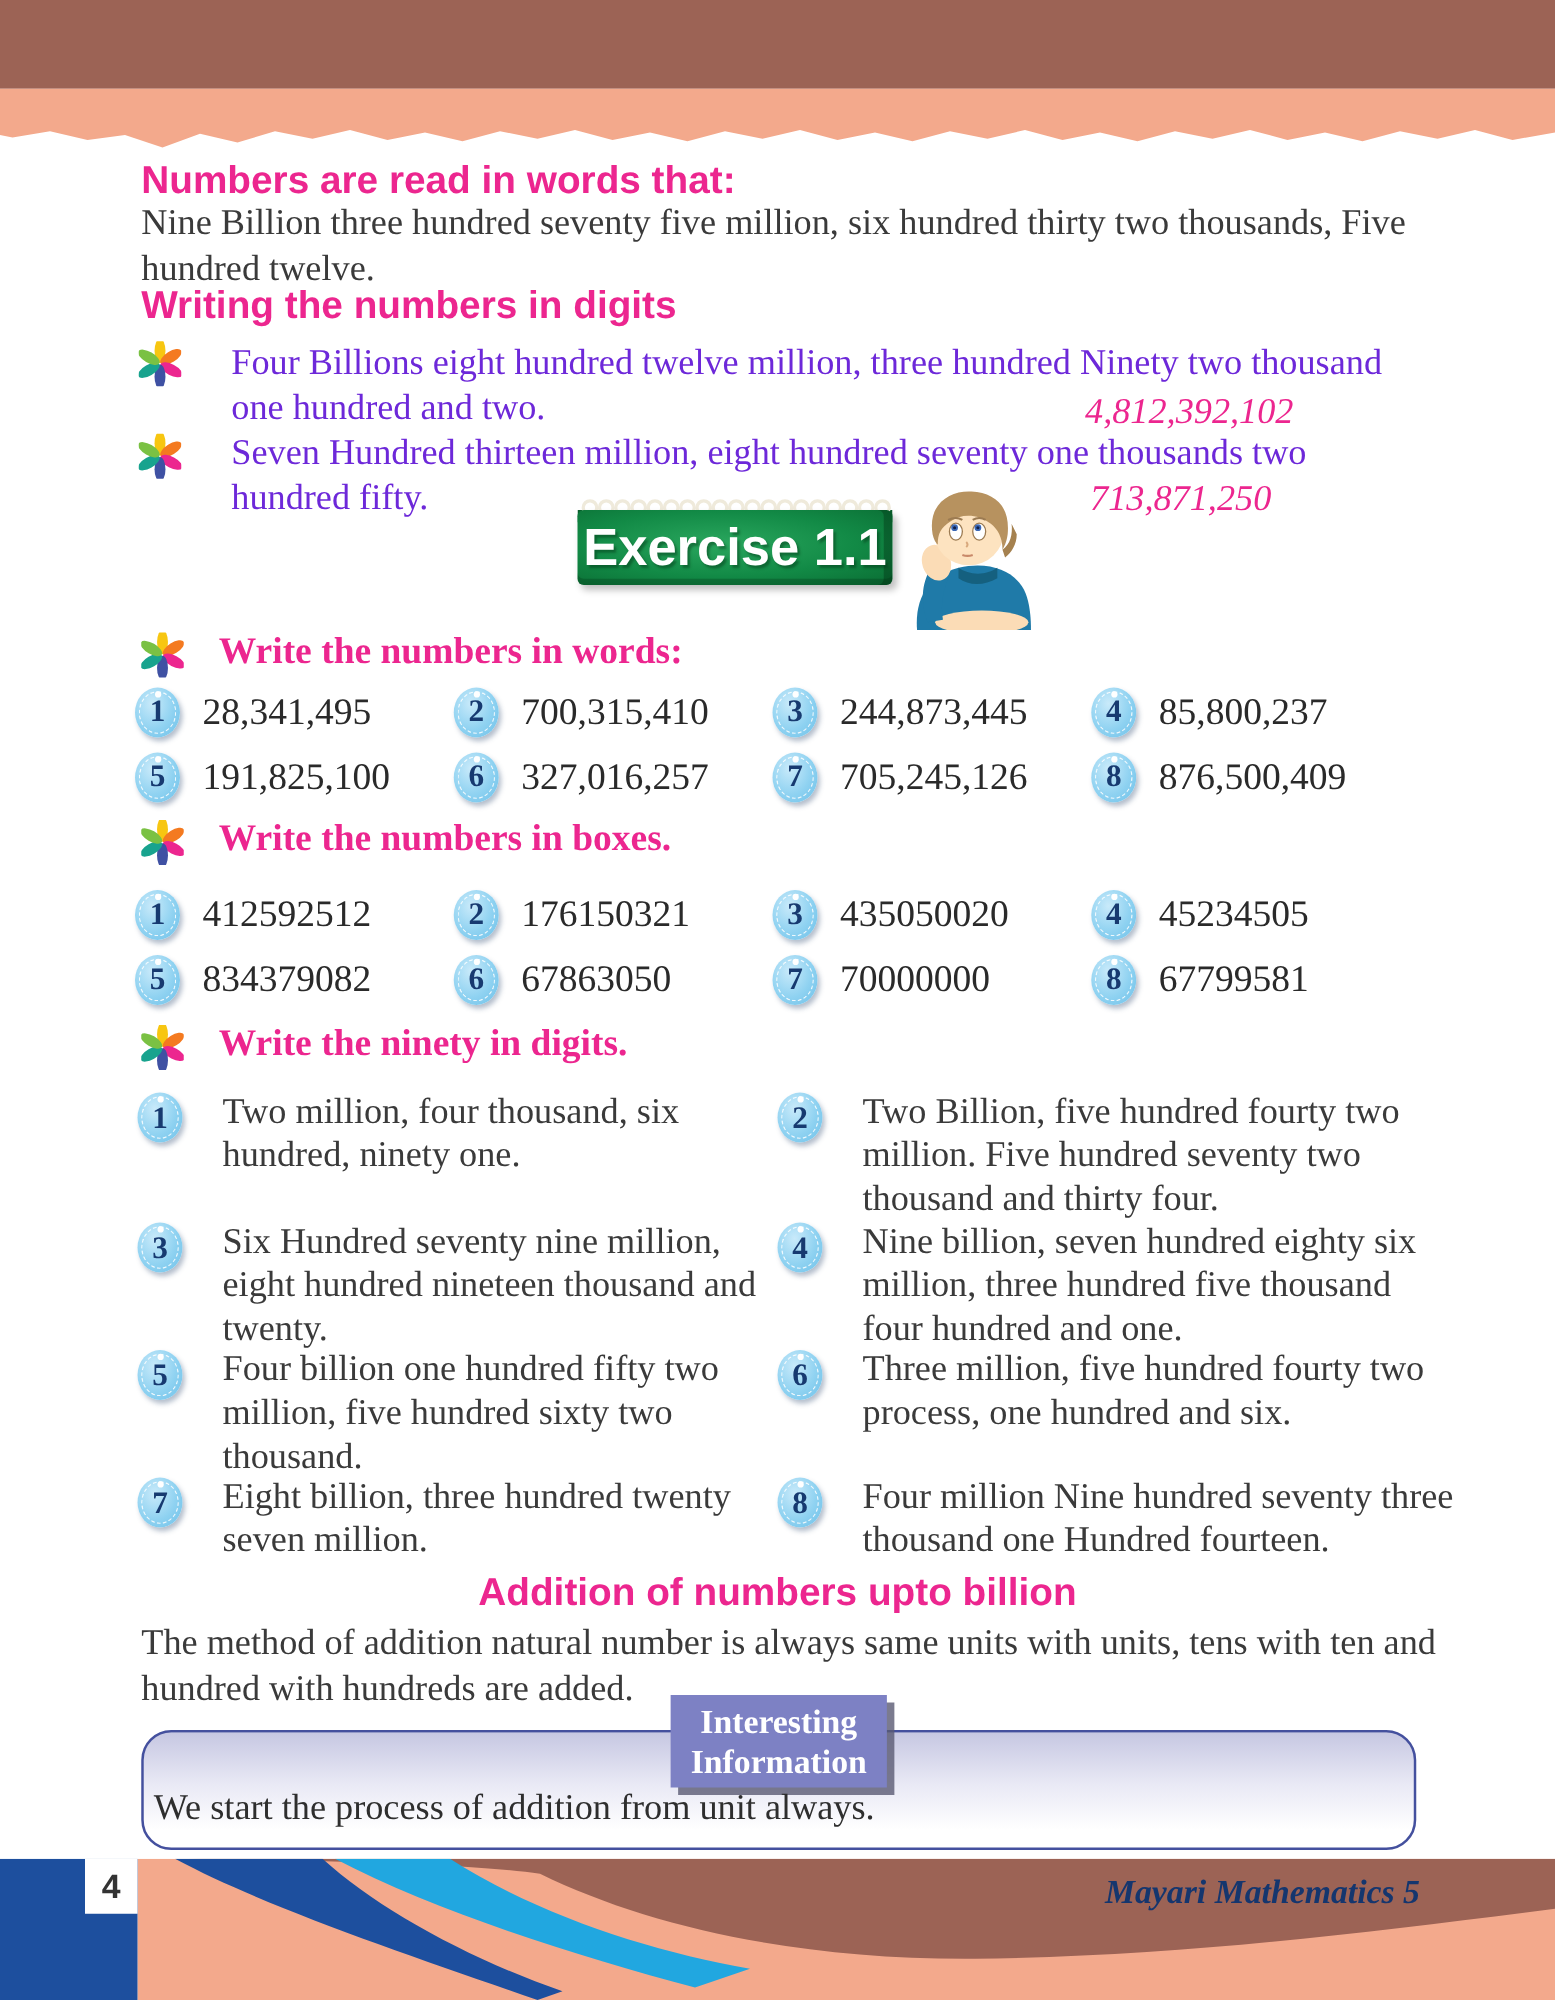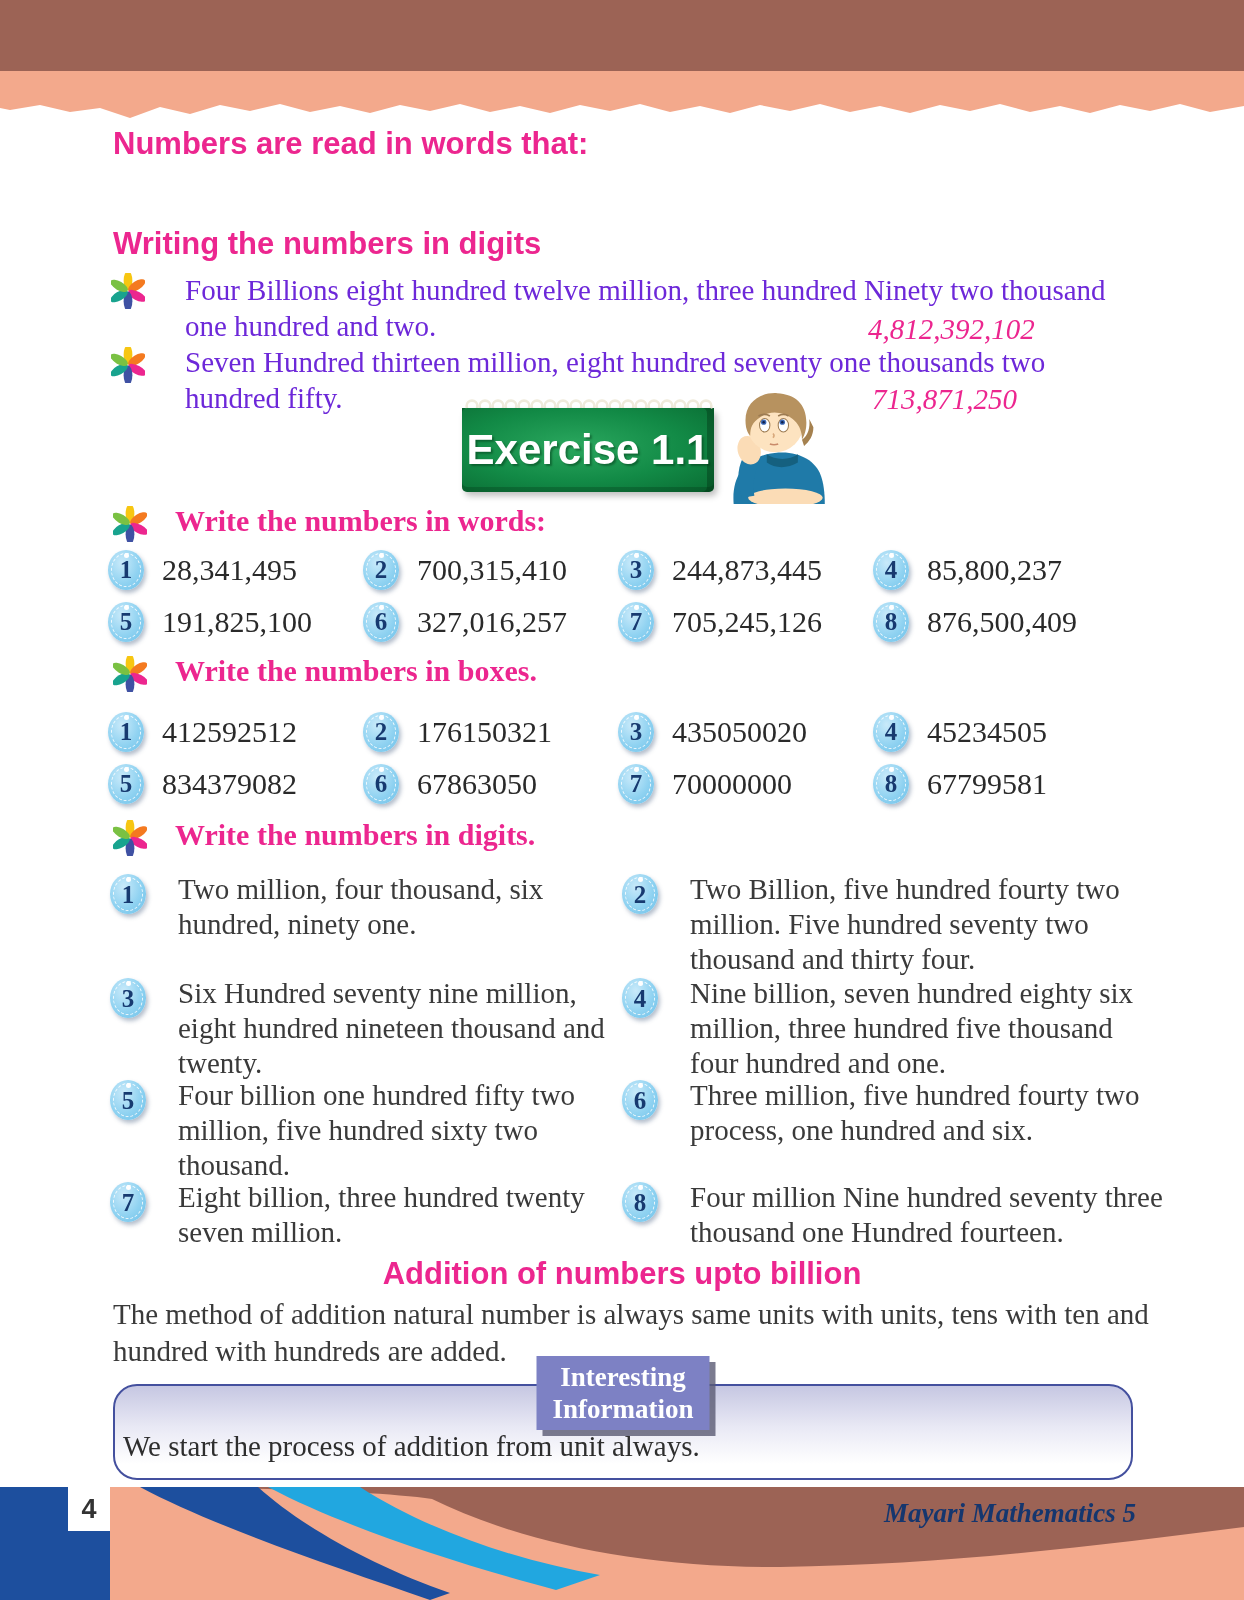--- a/index.html
+++ b/index.html
@@ -26,21 +26,21 @@
   
   .cell{position:absolute;display:flex;align-items:center;gap:18px;}
   .cell .num{font-size:30px;color:#2a2a2a;}
   
   .bullet-text{position:absolute;font-size:29px;line-height:36px;color:#6d28d9;}
   
   .ditem{position:absolute;font-size:29px;line-height:35px;color:#3a3a3a;}
   .ditem .badge{position:absolute;left:0;top:2px;}
   .ditem .dtext{margin-left:68px;}
   
-  .board{position:absolute;left:462px;top:408px;width:252px;height:84px;border-radius:5px;
+  .board{position:absolute;left:462px;top:408px;width:252px;height:60px;border-radius:5px;
          background:radial-gradient(ellipse at 45% 45%, #2aa75e 0%, #128a46 55%, #0a6c33 100%);
          box-shadow:inset -7px 0 0 rgba(0,40,15,.35), inset 0 -5px 0 rgba(0,40,15,.25), 3px 4px 6px rgba(0,0,0,.25);
          display:flex;align-items:center;justify-content:center;}
   .board span{font-family:"Liberation Sans", sans-serif;font-weight:bold;font-size:42px;color:#ffffff;
               text-shadow:2px 2px 2px rgba(0,50,20,.45);}
   
   .infobox{position:absolute;left:113px;top:1384px;width:1016px;height:92px;border:2px solid #44509e;
            border-radius:24px;background:linear-gradient(180deg,#c6c7e2 0%,#e9e9f5 45%,#ffffff 85%);}
   .infolabel{position:absolute;left:50%;top:-30px;transform:translateX(-50%);
              background:#7d81c4;color:#ffffff;padding:5px 16px;text-align:center;
@@ -62,20 +62,21 @@
   <svg class="abs" style="left:0;top:0" width="1244" height="125">
     <rect x="0" y="0" width="1244" height="71" fill="#9c6355"></rect>
     <path fill="#f3a98c" d="M0,71 L1244,71 L1244,106 L1210,112 L1180,104 L1150,111 L1120,105 L1090,113 L1060,106
       L1030,112 L1000,104 L970,111 L940,105 L910,113 L880,106 L850,112 L820,104 L790,111 L760,105 L730,113
       L700,106 L670,112 L640,104 L610,111 L580,105 L550,113 L520,106 L490,112 L460,104 L430,111 L400,105
       L370,113 L340,106 L310,112 L280,104 L250,111 L220,105 L190,114 L160,107 L130,118 L100,108 L70,112
       L40,105 L10,110 L0,108 Z"></path>
   </svg>
 
   <h2 class="sans-head abs" style="left:113px;top:126px">Numbers are read in words that:</h2>
+  <div class="body-text abs" style="left:113px;top:160px;width:1040px">Nine Billion three hundred seventy five million, six hundred thirty two thousands, Five hundred twelve.</div>
 
   <h2 class="sans-head abs" style="left:113px;top:226px">Writing the numbers in digits</h2>
 
   <span class="abs" style="left:111px;top:273px">
     <svg class="flower" viewBox="-14 -14 28 28">
       <g>
           <ellipse cx="0" cy="-8.5" rx="3.6" ry="8" fill="#f7c611"></ellipse>
       <ellipse cx="0" cy="-8.5" rx="3.6" ry="8" fill="#f47a20" transform="rotate(58)"></ellipse>
       <ellipse cx="0" cy="-8.5" rx="3.6" ry="8" fill="#ec268f" transform="rotate(118)"></ellipse>
       <ellipse cx="0" cy="-8.5" rx="3.6" ry="8" fill="#3f51a3" transform="rotate(180)"></ellipse>
@@ -249,21 +250,21 @@
       <g>
           <ellipse cx="0" cy="-8.5" rx="3.6" ry="8" fill="#f7c611"></ellipse>
       <ellipse cx="0" cy="-8.5" rx="3.6" ry="8" fill="#f47a20" transform="rotate(58)"></ellipse>
       <ellipse cx="0" cy="-8.5" rx="3.6" ry="8" fill="#ec268f" transform="rotate(118)"></ellipse>
       <ellipse cx="0" cy="-8.5" rx="3.6" ry="8" fill="#3f51a3" transform="rotate(180)"></ellipse>
       <ellipse cx="0" cy="-8.5" rx="3.6" ry="8" fill="#18a38e" transform="rotate(240)"></ellipse>
       <ellipse cx="0" cy="-8.5" rx="3.6" ry="8" fill="#7ac143" transform="rotate(300)"></ellipse>
         </g>
     </svg>
   </span>
-  <div class="serif-head abs" style="left:175px;top:818px">Write the numbers in digits.</div>
+  <div class="serif-head abs" style="left:175px;top:818px">Write the ninety in digits.</div>
 
   <div class="ditem" style="left:110px;top:872px;width:480px">
     <span class="badge">1</span>
     <div class="dtext" style="width:430px">Two million, four thousand, six hundred, ninety one.</div>
   </div>
   <div class="ditem" style="left:622px;top:872px;width:520px">
     <span class="badge">2</span>
     <div class="dtext" style="width:478px">Two Billion, five hundred fourty two million. Five hundred seventy two thousand and thirty four.</div>
   </div>
   <div class="ditem" style="left:110px;top:976px;width:480px">

